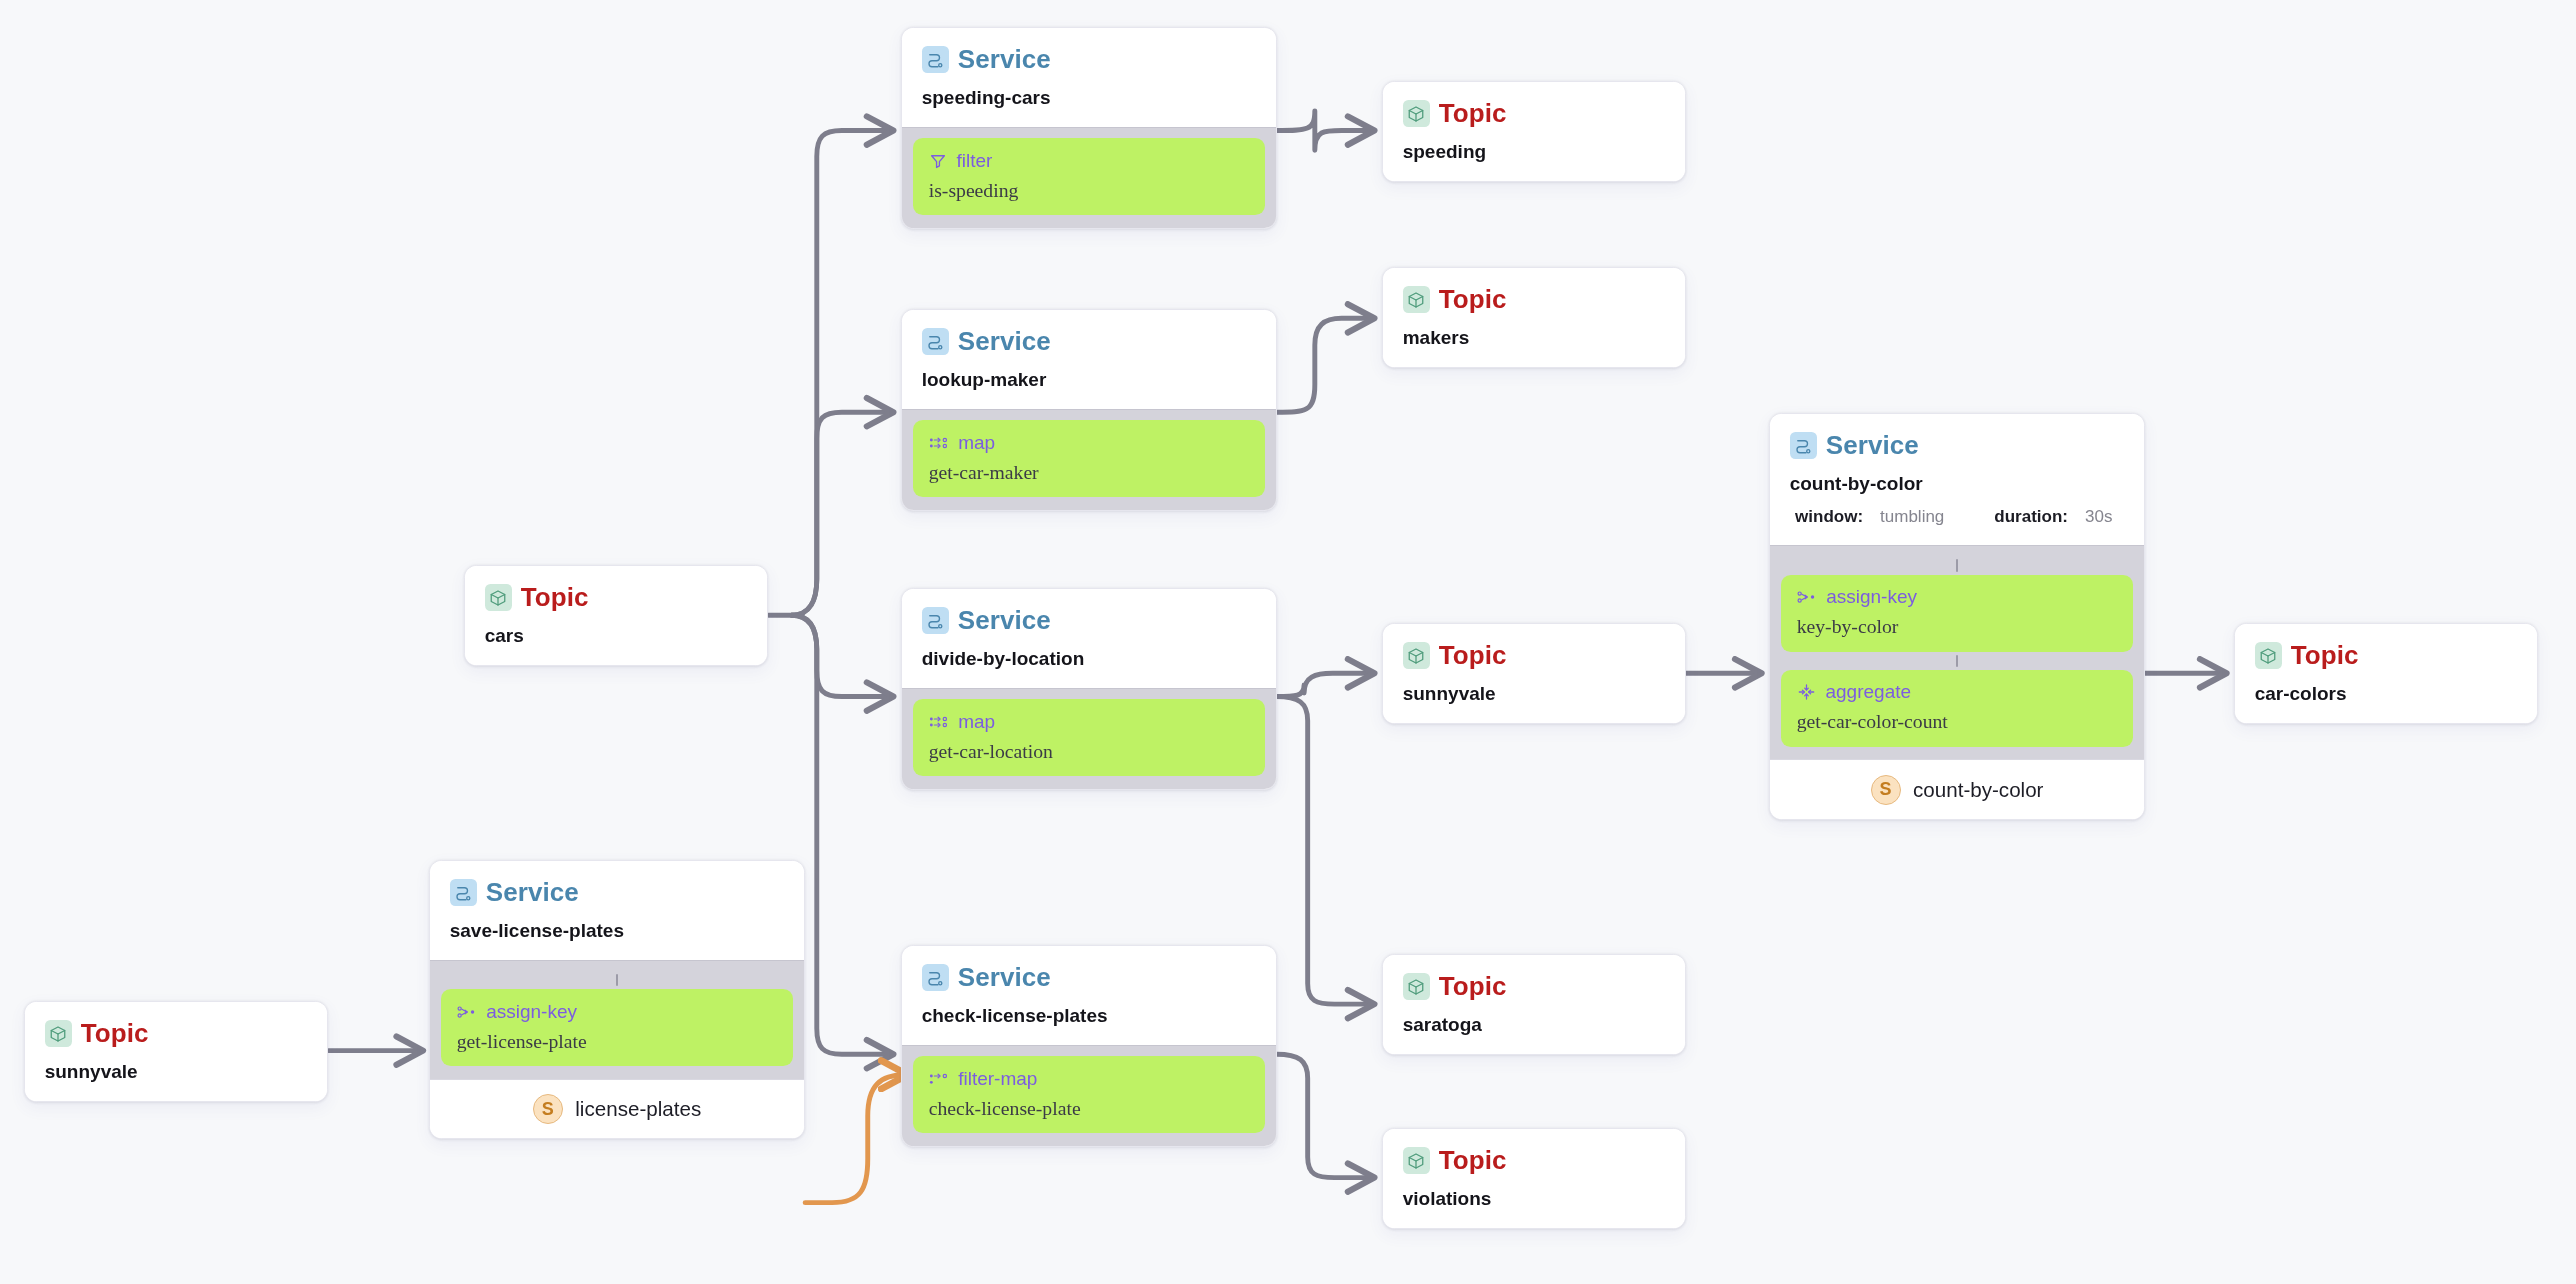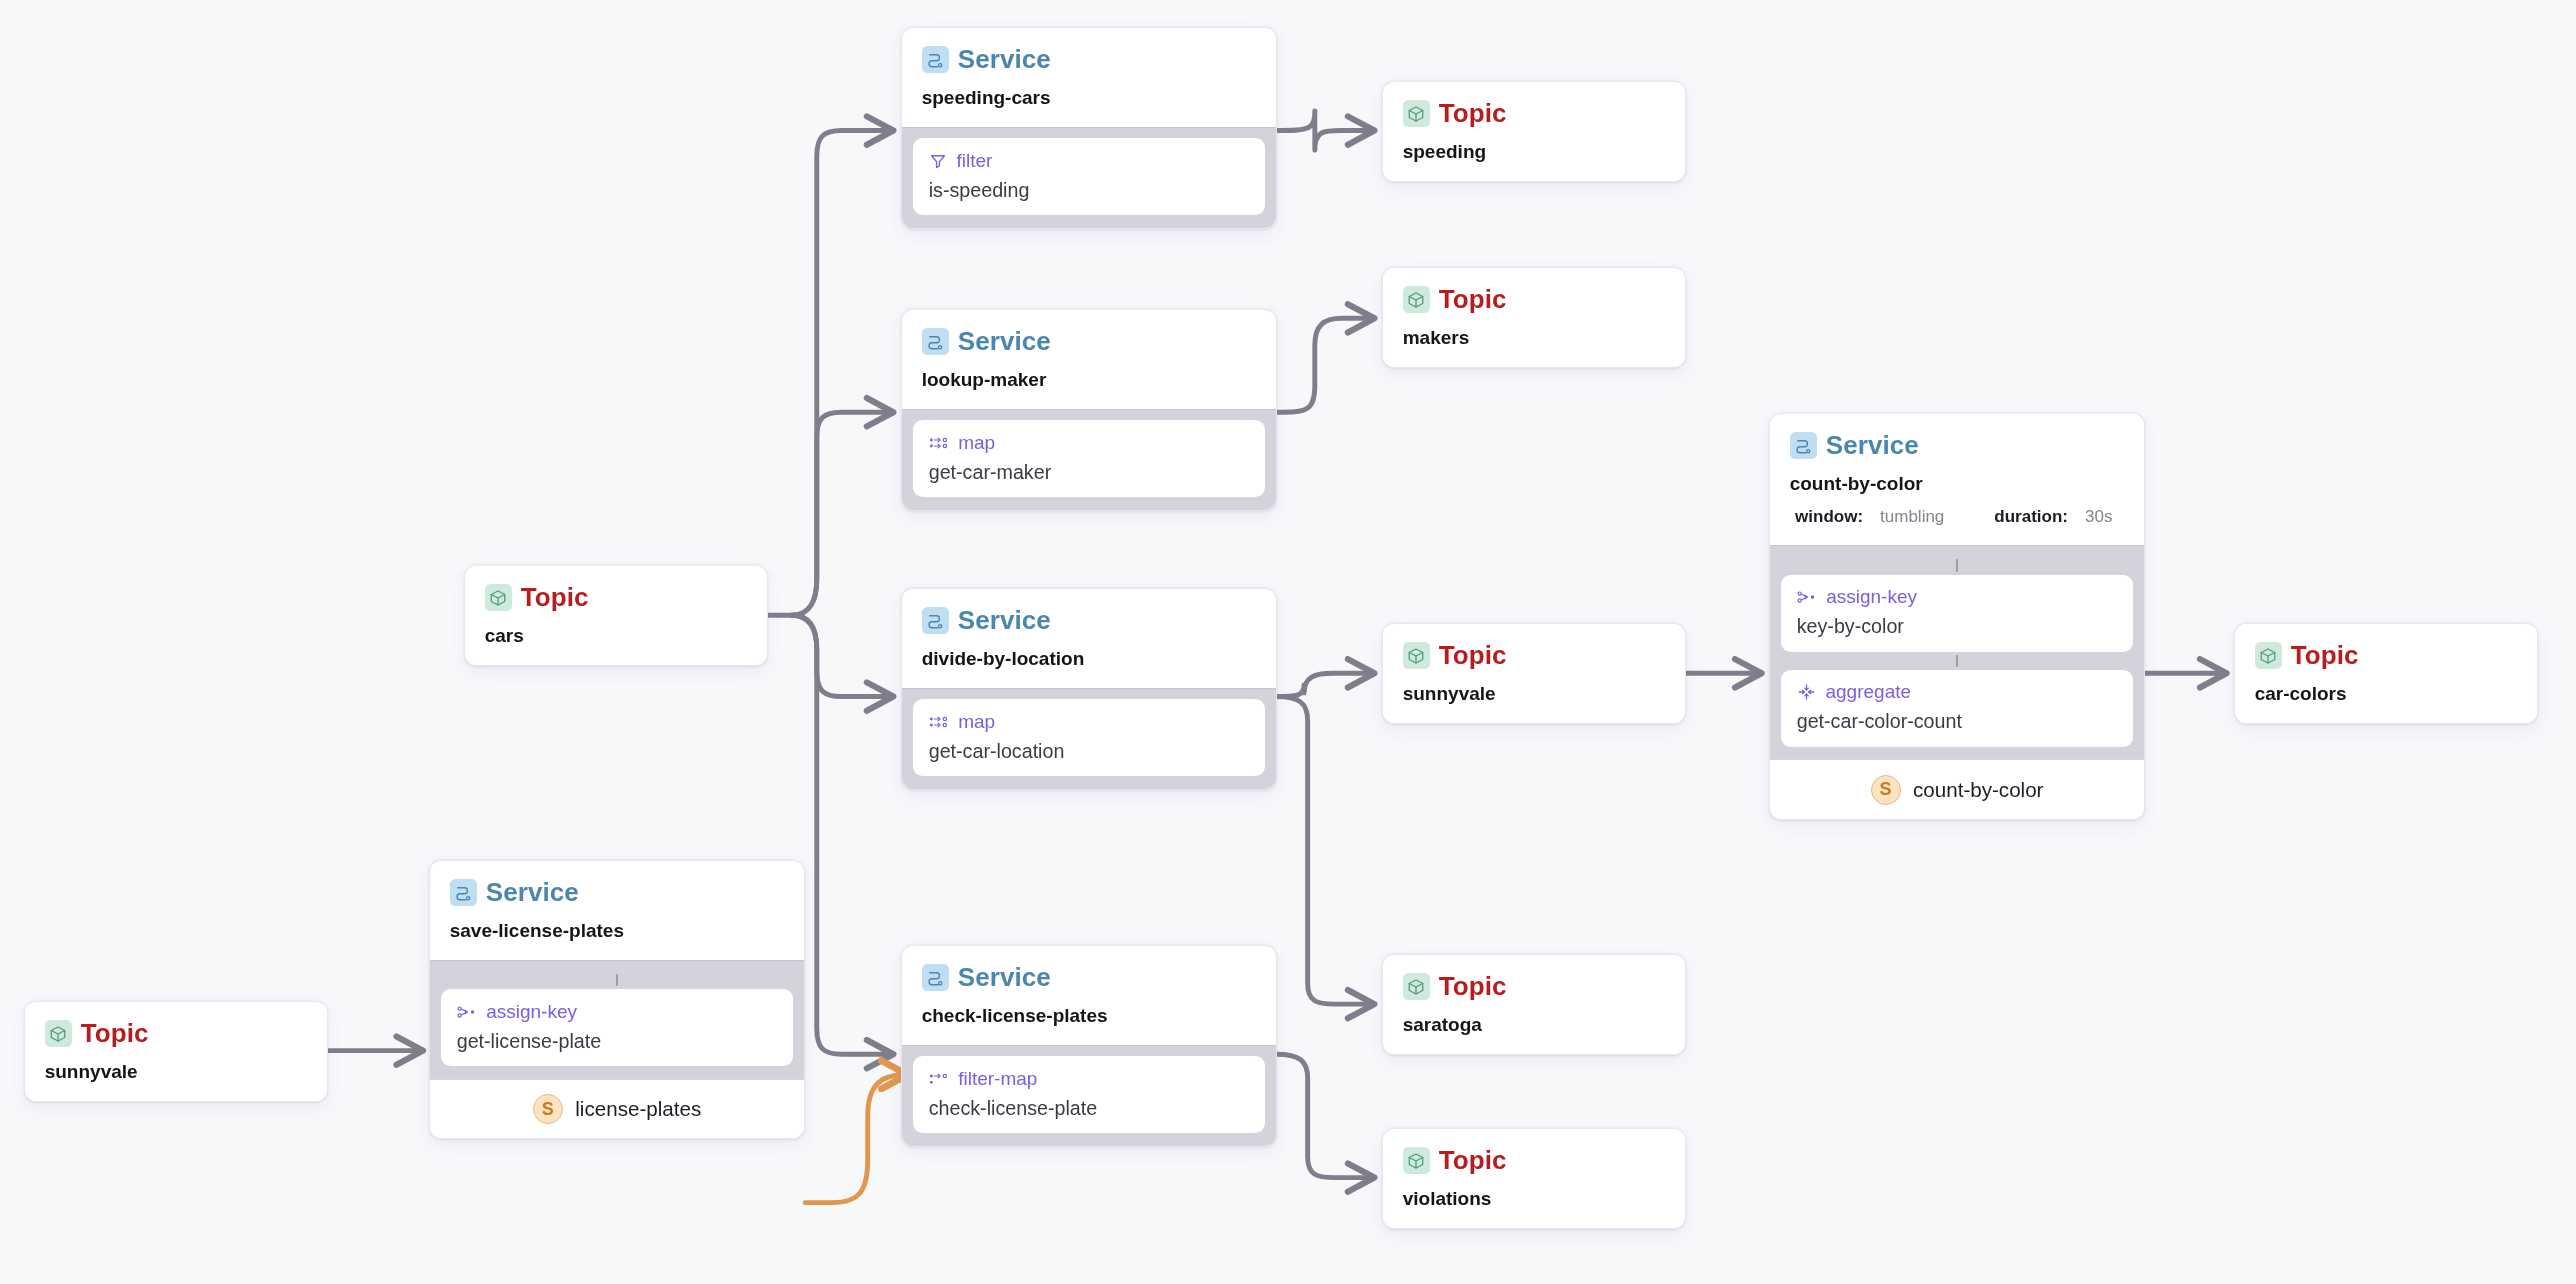--- a/index.html
+++ b/index.html
@@ -56,29 +56,29 @@
   .meta-v { color: #85858f; margin-left: 17px; }
 
   
   .ops {
     background: #d4d3db;
     border-top: 0.9px solid #c6c5cf;
     padding: 10.7px 10.7px 12.5px 10.7px;
     display: flex; flex-direction: column;
   }
   .op {
-    background: #ffffff;
+    background: #bef264;
     border-radius: 9.8px;
     padding: 11.6px 16px 13.4px 16px;
   }
   .op-head { display: flex; align-items: center; gap: 9.8px; }
   .op-kind {
     font-size: 19px; color: #7b5de0; font-weight: 500;
   }
-  .op-name { margin-top: 7.2px; font-size: 19.7px; color: #3b3b46; white-space: nowrap; }
+  .op-name { margin-top: 7.2px; font-size: 19.7px; color: #3b3b46; white-space: nowrap; font-family: Liberation Serif, serif; }
 
   
   .op-link {
     width: 2.7px; height: 12.5px; background: #9c9ba8;
     align-self: center; border-radius: 1.8px;
     margin: 2.7px 0 2.7px 0;
   }
 
   
   .state-foot {

